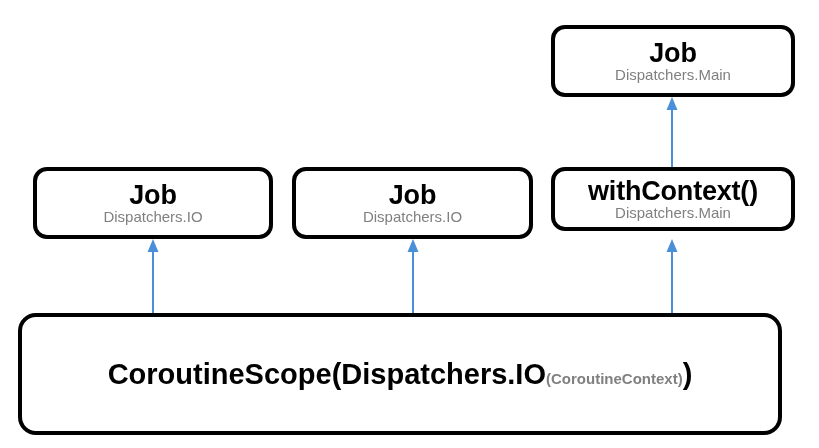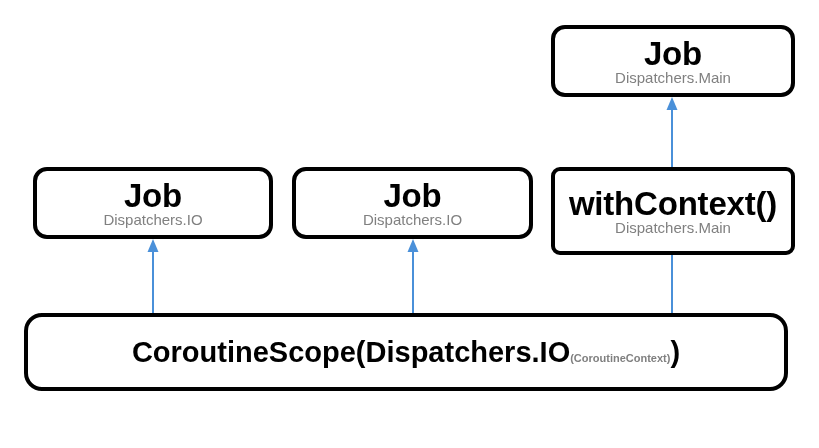--- a/index.html
+++ b/index.html
@@ -24,21 +24,21 @@
     background: #ffffff;
     border: 4px solid #000000;
     border-radius: 14px;
     display: flex;
     flex-direction: column;
     align-items: center;
     justify-content: center;
     line-height: 1;
   }
   .node .title {
-    font-size: 33px;
+    font-size: 27px;
     font-weight: bold;
     color: #000000;
     letter-spacing: -0.2px;
     white-space: nowrap;
   }
   .node .subtitle {
     font-size: 15px;
     font-weight: normal;
     color: #808080;
     margin-top: 0;
@@ -62,42 +62,41 @@
   #node-job-io-2 {
     left: 292px;
     top: 167px;
     width: 241px;
     height: 72px;
   }
   #node-withcontext {
     left: 551px;
     top: 167px;
     width: 244px;
-    height: 88px;
-    border-radius: 9px;
+    height: 64px;
   }
   
   #node-scope {
-    left: 24px;
+    left: 18px;
     top: 313px;
     width: 764px;
-    height: 78px;
+    height: 122px;
     border-radius: 18px;
     justify-content: center;
   }
   #node-scope .scope-text {
     font-size: 29px;
     font-weight: bold;
     color: #000000;
     white-space: nowrap;
     display: flex;
     align-items: baseline;
   }
   #node-scope .scope-sub {
-    font-size: 11px;
+    font-size: 15px;
     font-weight: bold;
     color: #808080;
     white-space: nowrap;
   }
 
   
   .arrow {
     position: absolute;
   }
   .arrow svg {

